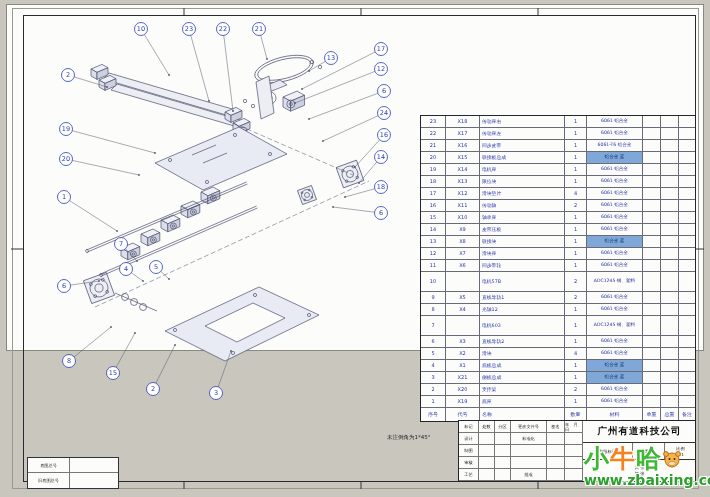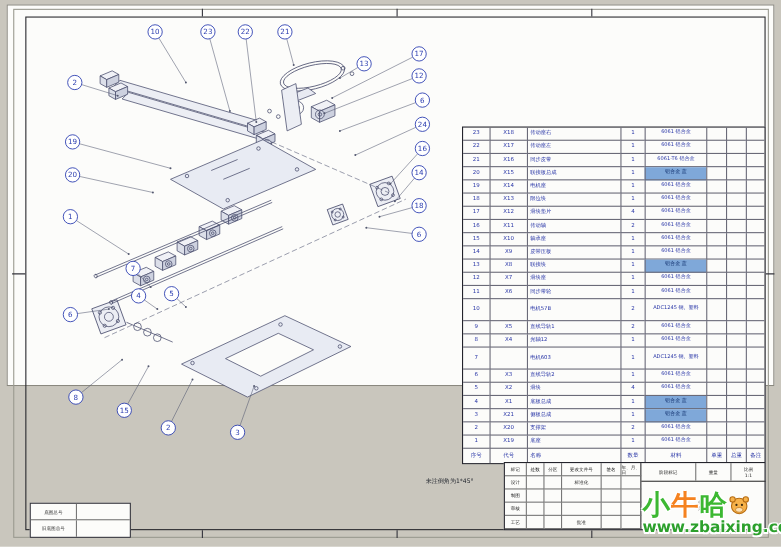--- a/index.html
+++ b/index.html
@@ -541,20 +541,21 @@
         <div class="tb-cell"></div>
         <div class="tb-cell"></div>
         <div class="tb-cell">工艺</div>
         <div class="tb-cell"></div>
         <div class="tb-cell"></div>
         <div class="tb-cell">批准</div>
         <div class="tb-cell"></div>
         <div class="tb-cell"></div>
       </div>
     <div class="tb-right">
+      <div class="company">广州有道科技公司</div>
       <div class="stage-row">
         <div class="stage-cell">
             <span>阶段标记</span>
           </div>
         <div class="stage-cell">
             <span>重量</span>
           </div>
         <div class="stage-cell">
           <span>比例</span>
           <span>1:1</span>

